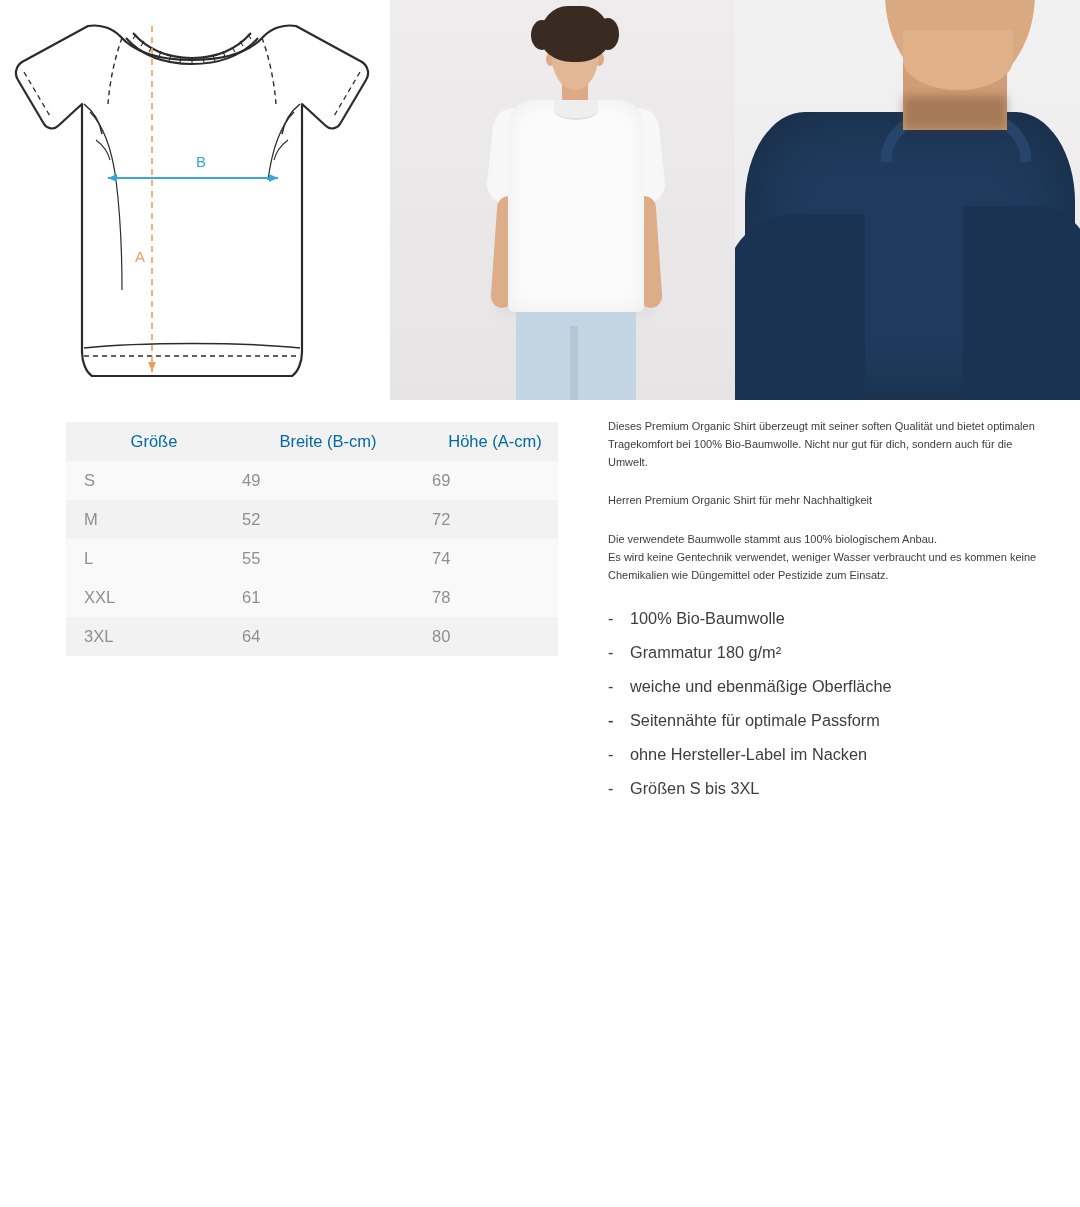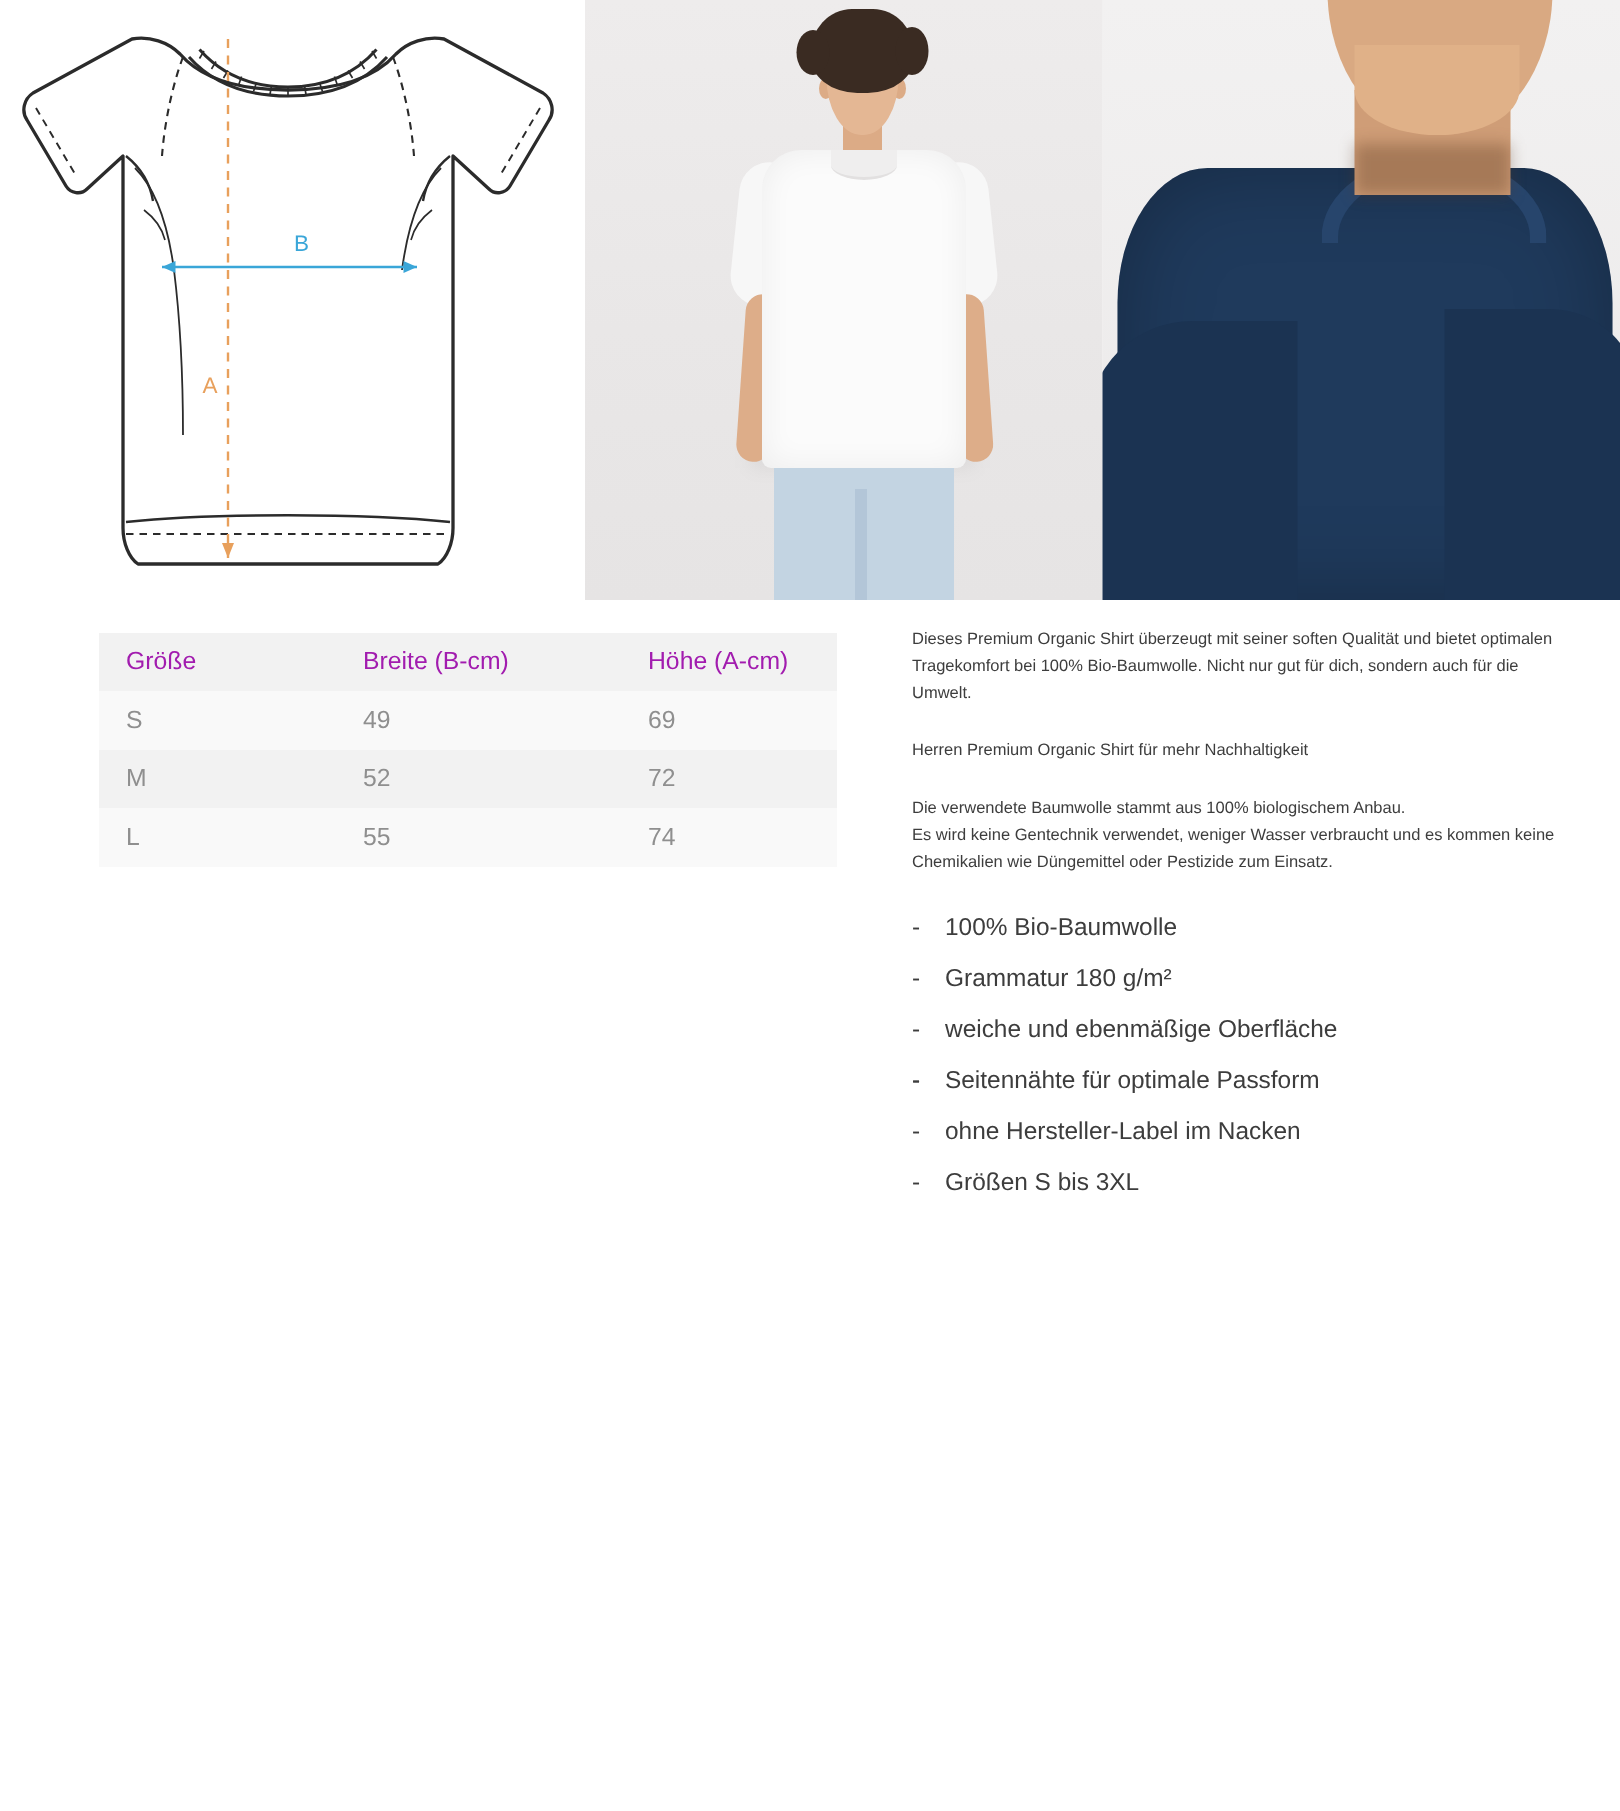--- a/index.html
+++ b/index.html
@@ -148,21 +148,21 @@
     border-collapse: collapse;
     width: 492px;
     font-size: 16.5px;
     color: #8f8f8f;
   }
   table.size-table th, table.size-table td {
     text-align: left;
     padding: 10px 0 10px 18px;
     font-weight: normal;
   }
-  table.size-table th { color: #a21caf; }
+  table.size-table th { color: #0369a1; text-align: center; }
   table.size-table col.c1 { width: 158px; }
   table.size-table col.c2 { width: 190px; }
   table.size-table col.c3 { width: 144px; }
   table.size-table tr.head { background: #f2f2f2; }
   table.size-table tr.odd  { background: #f2f2f2; }
   table.size-table tr.even { background: #f9f9f9; }
 
   .tolerance {
     margin: 22px 0 0 2px;
     font-size: 16.5px;
@@ -306,20 +306,30 @@
         <tr class="odd">
           <td>M</td>
           <td>52</td>
           <td>72</td>
         </tr>
         <tr class="even">
           <td>L</td>
           <td>55</td>
           <td>74</td>
         </tr>
+        <tr class="even">
+          <td>XXL</td>
+          <td>61</td>
+          <td>78</td>
+        </tr>
+        <tr class="odd">
+          <td>3XL</td>
+          <td>64</td>
+          <td>80</td>
+        </tr>
       </tbody>
     </table>
   </div>
 
   <div class="right-col desc">
     <p>Dieses Premium Organic Shirt überzeugt mit seiner soften Qualität und bietet optimalen Tragekomfort bei 100% Bio-Baumwolle. Nicht nur gut für dich, sondern auch für die Umwelt.</p>
     <p>Herren Premium Organic Shirt für mehr Nachhaltigkeit</p>
     <p class="tight">
       <span>Die verwendete Baumwolle stammt aus 100% biologischem Anbau.</span><br>
       <span>Es wird keine Gentechnik verwendet, weniger Wasser verbraucht und es kommen keine Chemikalien wie Düngemittel oder Pestizide zum Einsatz.</span>

